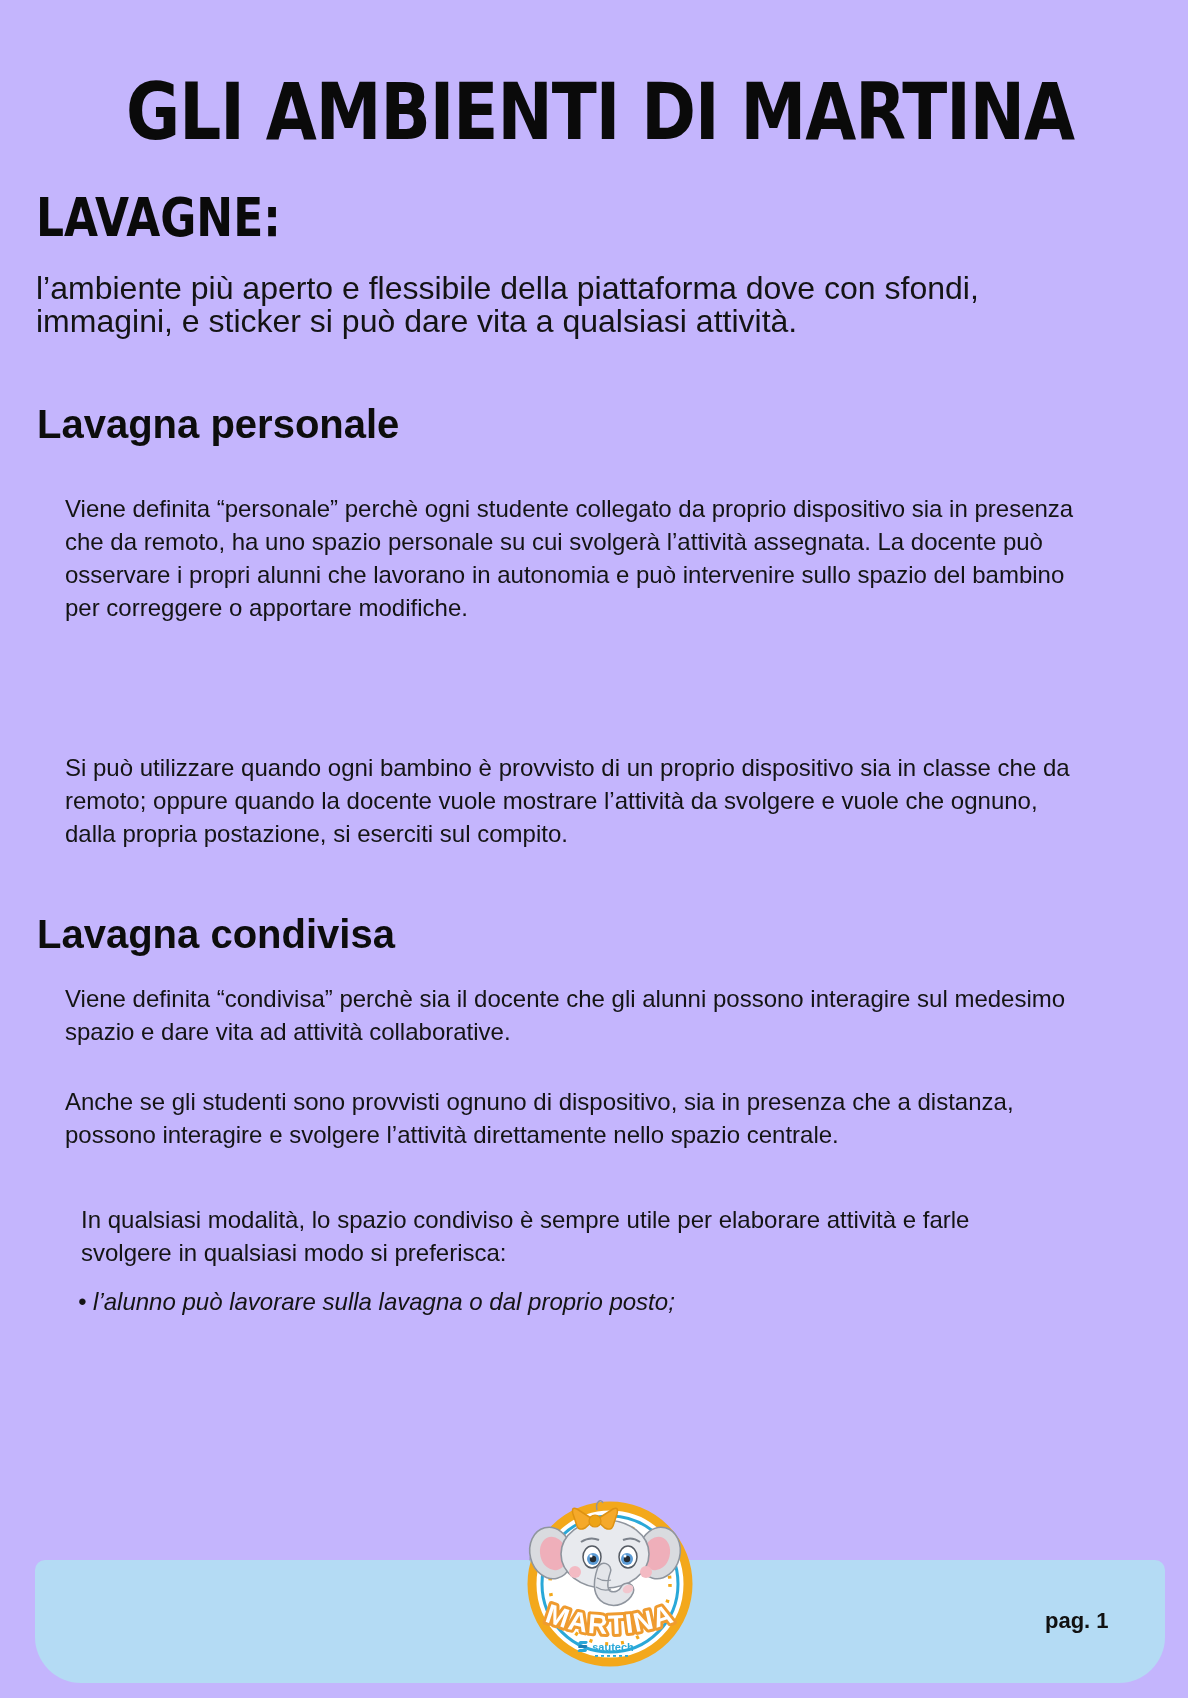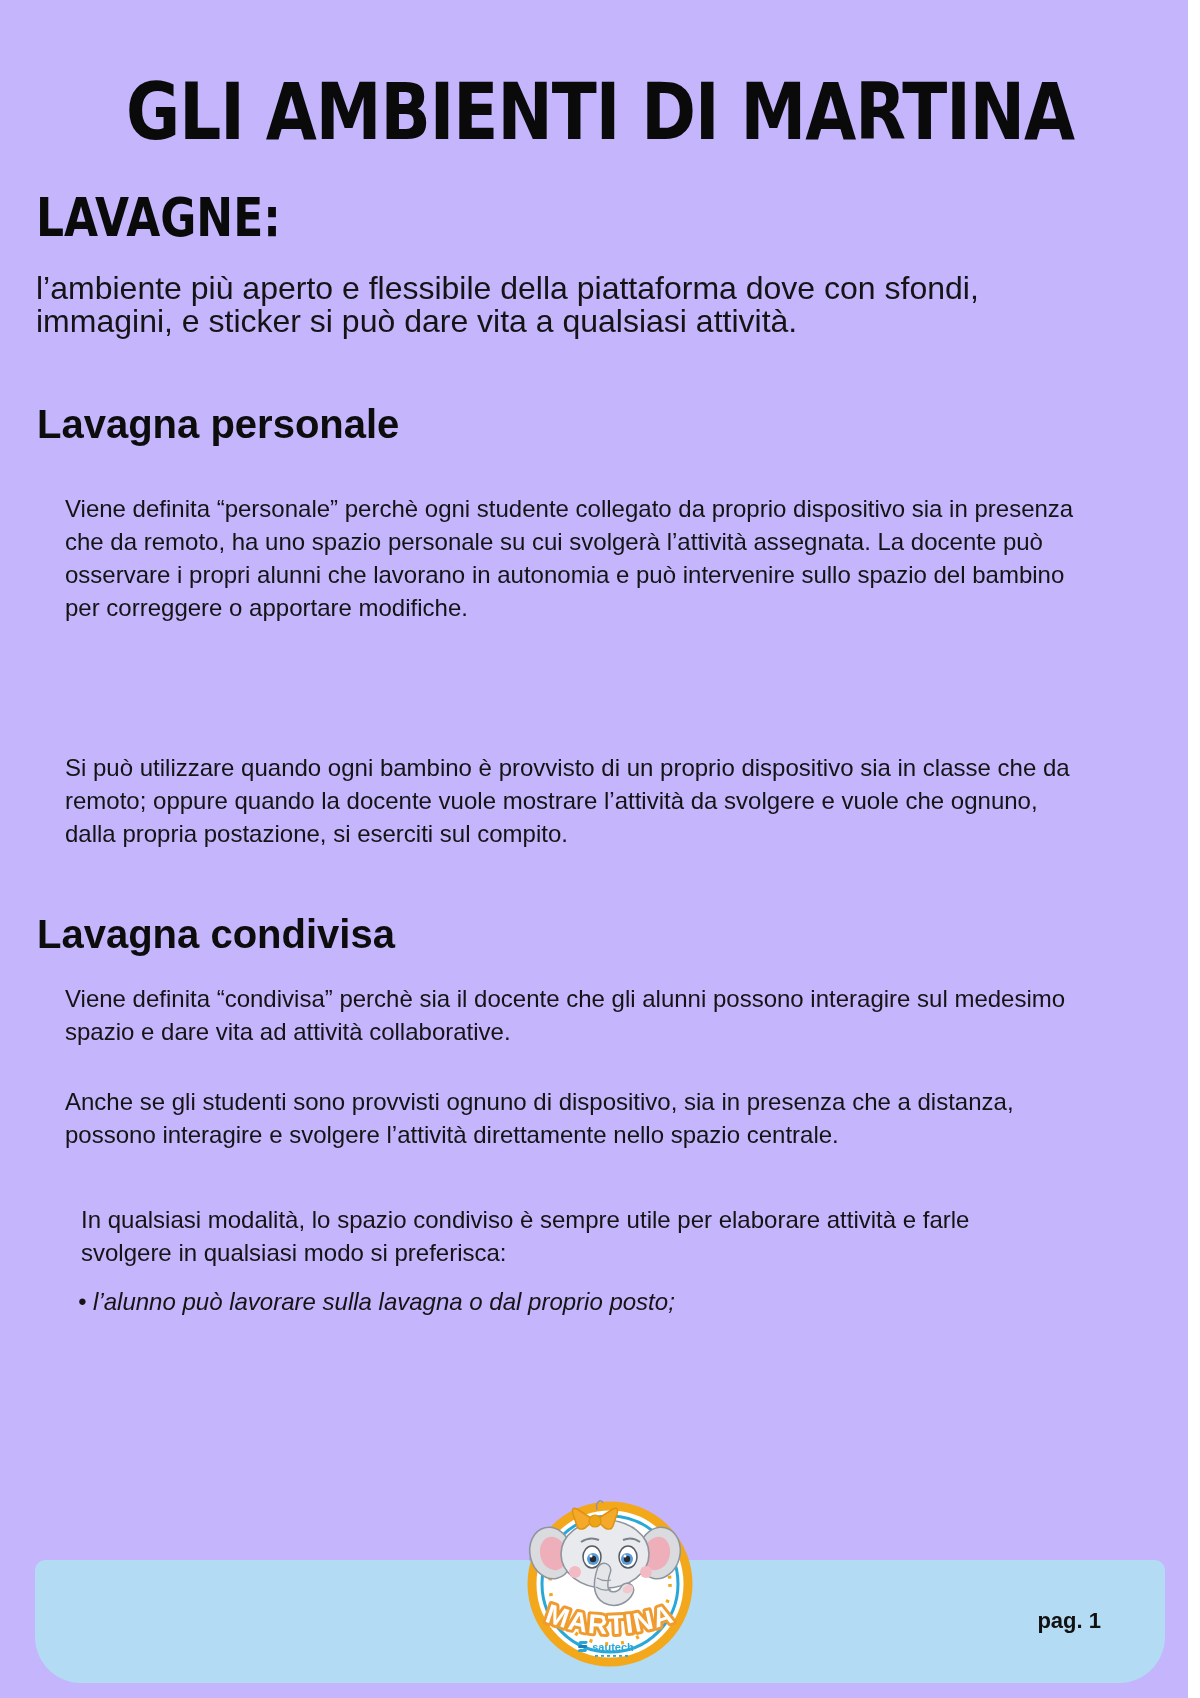--- a/index.html
+++ b/index.html
@@ -98,24 +98,24 @@
     position: absolute;
     left: 35px;
     top: 1560px;
     width: 1130px;
     height: 123px;
     background: #b4dbf4;
     border-radius: 10px 10px 46px 46px;
   }
   .page-number {
     position: absolute;
-    left: 991px;
+    left: 1045px;
     top: 1608px;
     width: 110px;
-    text-align: right;
+    text-align: left;
     font-size: 22px;
     font-weight: bold;
     color: #111111;
   }
   .martina-logo {
     position: absolute;
     left: 515px;
     top: 1490px;
     width: 195px;
     height: 190px;

